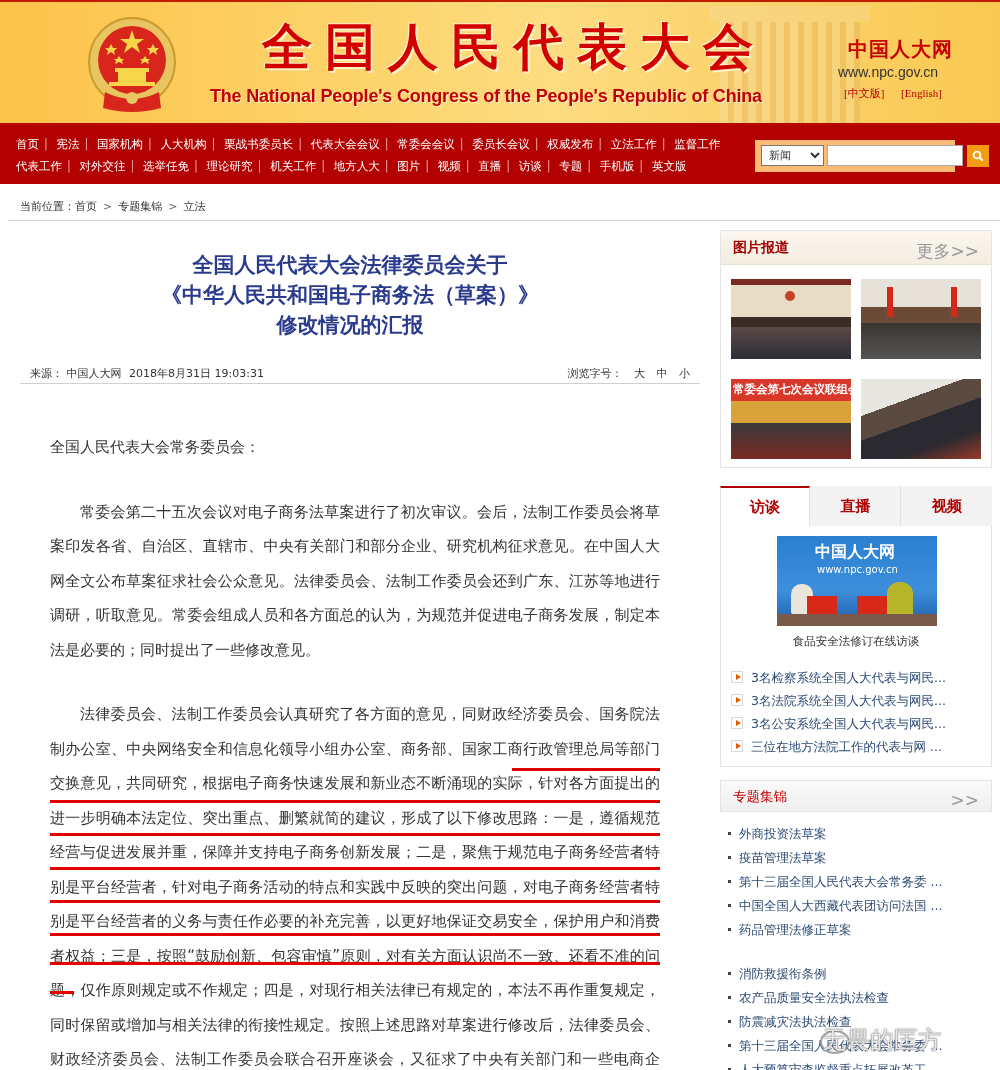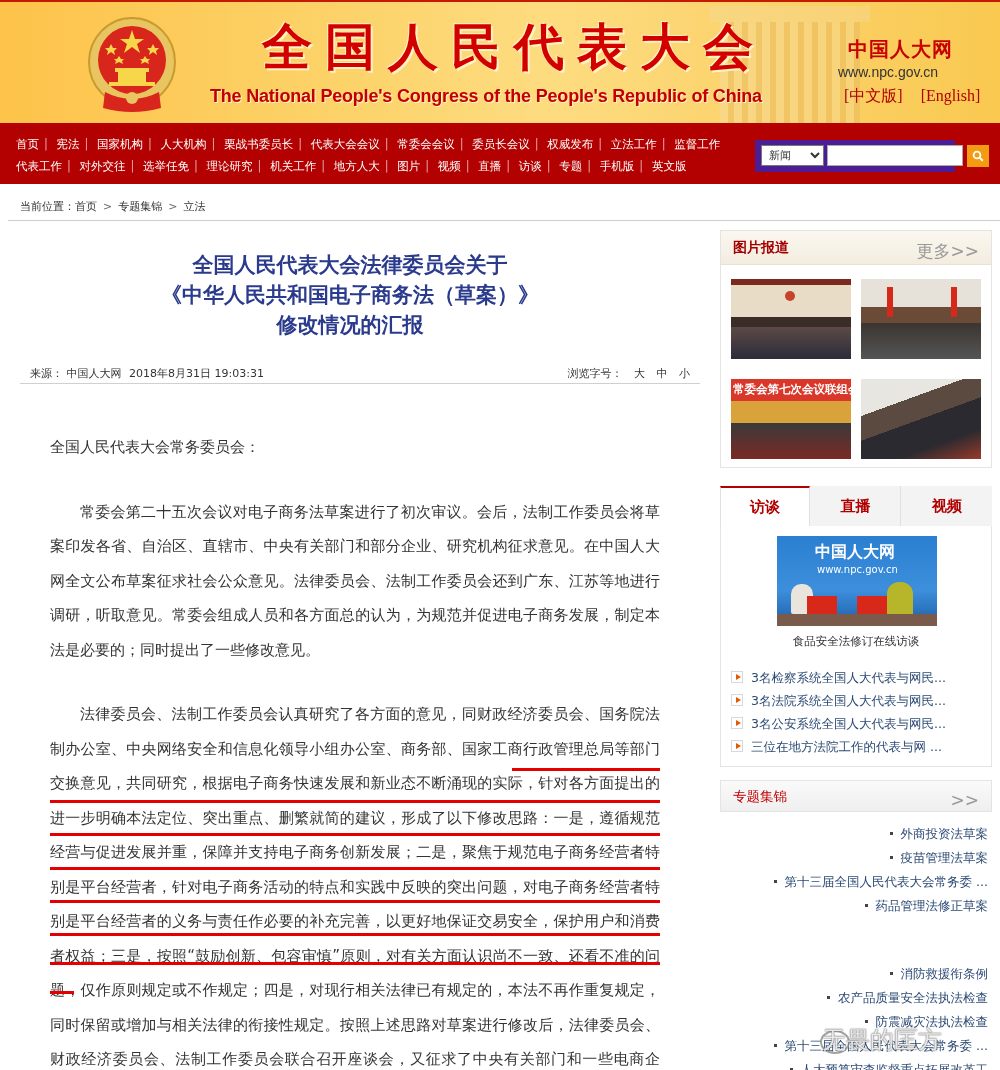--- a/index.html
+++ b/index.html
@@ -13,30 +13,30 @@
   .header::before { content: ""; position: absolute; left: 0; top: 0; width: 100%; height: 2px; background: #c41a00; }
   .building { position: absolute; left: 720px; top: 20px; width: 140px; height: 106px; opacity: .28;
     background: repeating-linear-gradient(90deg, #f2e2bb 0 8px, #d8a85a 8px 14px); }
   .building::before { content: ""; position: absolute; left: -10px; top: -14px; width: 160px; height: 16px; background: #f3e0b0; }
   .emblem { position: absolute; left: 87px; top: 16px; width: 90px; height: 98px; }
   .site-title { position: absolute; left: 262px; top: 14px; font-family: "DejaVu Serif", "Liberation Serif", serif; font-weight: bold; font-size: 50px; letter-spacing: 13px; color: #d30000;
     text-shadow: 2px 2px 0 #fff2c4, -1px -1px 0 #fff2c4; }
   .site-sub { position: absolute; left: 210px; top: 86px; font-family: "Liberation Sans", sans-serif; font-weight: bold; font-size: 18px; color: #c20000; text-shadow: 1px 1px 0 #fff3cc; letter-spacing: -0.2px; }
   .npc-logo { position: absolute; left: 848px; top: 36px; font-family: "DejaVu Serif", serif; font-weight: bold; font-size: 20px; color: #c80000; letter-spacing: 1px; }
   .npc-url { position: absolute; left: 838px; top: 64px; font-family: "Liberation Sans", sans-serif; font-size: 14px; color: #333; }
-  .lang-links { position: absolute; left: 844px; top: 86px; font-family: "Liberation Serif", serif; font-size: 16px; color: #b30000; }
+  .lang-links { position: absolute; left: 844px; top: 86px; font-family: "Liberation Serif", serif; font-size: 11px; color: #b30000; }
   .lang-links span { margin-right: 14px; cursor: pointer; }
 
   
   .nav { position: absolute; left: 0; top: 126px; width: 1000px; height: 58px; background: #b30000; }
   .nav-row { position: absolute; left: 16px; font-size: 11.5px; color: #fff; white-space: nowrap; }
   .nav-row.r1 { top: 11px; } .nav-row.r2 { top: 33px; }
   .nav-row a { color: #fff; }
   .nav-row .sep { color: #e6a0a0; margin: 0 5px; }
-  .search { position: absolute; left: 755px; top: 140px; width: 200px; height: 32px; background: #4c1d95; }
+  .search { position: absolute; left: 755px; top: 140px; width: 200px; height: 32px; background: #fdba74; }
   .search select { position: absolute; left: 6px; top: 5px; width: 63px; height: 21px; border: 1px solid #777; font-size: 11px; color: #333; background: #fff; padding-left: 3px; font-family: "DejaVu Sans", sans-serif; }
   .search input { position: absolute; left: 72px; top: 5px; width: 136px; height: 21px; border: 1px solid #aaa; }
   .search .sbtn { position: absolute; left: 212px; top: 5px; width: 22px; height: 22px; background: #f39c12; display: flex; align-items: center; justify-content: center; cursor: pointer; }
 
   
   .crumb { position: absolute; left: 20px; top: 199px; font-size: 11px; color: #333; }
   .crumb .gt { margin: 0 6px; color: #666; }
   .crumb-line { position: absolute; left: 8px; top: 220px; width: 992px; height: 1px; background: #cfcfcf; }
 
   
@@ -64,21 +64,21 @@
   .video-thumb { position: absolute; left: 56px; top: 10px; width: 160px; height: 90px; background: linear-gradient(180deg, #2a7fd0, #3d8fdc 60%, #1d5ea8); overflow: hidden; cursor: pointer; }
   .video-caption { position: absolute; left: 0; width: 100%; top: 108px; text-align: center; font-size: 11.5px; color: #333; }
   .ilist { position: absolute; left: 10px; top: 140px; width: 255px; }
   .ilist .it { height: 23px; line-height: 23px; font-size: 12.5px; color: #2c4a74; white-space: nowrap; overflow: hidden; cursor: pointer; }
   .ilist .ico { display: inline-block; width: 12px; height: 12px; border: 1px solid #d8d8d8; background: #fff; margin-right: 8px; vertical-align: -1px; position: relative; }
   .ilist .ico::after { content: ""; position: absolute; left: 4px; top: 2px; border-left: 5px solid #e35b00; border-top: 3.5px solid transparent; border-bottom: 3.5px solid transparent; }
 
   .topics { position: absolute; left: 720px; top: 780px; width: 272px; }
   .topics .box-head { background: linear-gradient(180deg, #fafafa, #efefef); border: 1px solid #e4e4e4; height: 32px; }
   .topics .box-head .h { color: #c00000; font-weight: normal; font-size: 13.5px; top: 7px; }
-  .tlist { position: absolute; left: 8px; width: 260px; text-align: right; }
+  .tlist { position: absolute; left: 8px; width: 260px; }
   .tlist .it { height: 24px; line-height: 24px; font-size: 12.5px; color: #2c4a74; white-space: nowrap; overflow: hidden; cursor: pointer; }
   .tlist .it::before { content: ""; display: inline-block; width: 3px; height: 3px; background: #444; margin-right: 8px; vertical-align: 3px; }
 
   .watermark { position: absolute; left: 822px; top: 1024px; font-size: 24px; color: rgba(255,255,255,.85); text-shadow: 0 0 2px #777, 0 0 1px #555; font-family: "DejaVu Sans", sans-serif; }
   .wm-logo { position: absolute; left: 820px; top: 1030px; width: 30px; height: 24px; border: 2px solid rgba(140,140,140,.8); border-radius: 50%; }
 </style>
 </head>
 <body>
 
 <div class="header">
@@ -232,20 +232,21 @@
 
 <div class="topics">
   <div class="box-head">
     <span class="h">专题集锦</span>
     <span class="more">&gt;&gt;</span>
   </div>
   <div class="tlist" style="top:42px;">
     <div class="it">外商投资法草案</div>
     <div class="it">疫苗管理法草案</div>
     <div class="it">第十三届全国人民代表大会常务委 ...</div>
+    <div class="it">中国全国人大西藏代表团访问法国 ...</div>
     <div class="it">药品管理法修正草案</div>
   </div>
   <div class="tlist" style="top:182px;">
     <div class="it">消防救援衔条例</div>
     <div class="it">农产品质量安全法执法检查</div>
     <div class="it">防震减灾法执法检查</div>
     <div class="it">第十三届全国人民代表大会常务委 ...</div>
     <div class="it">人大预算审查监督重点拓展改革工</div>
   </div>
 </div>

